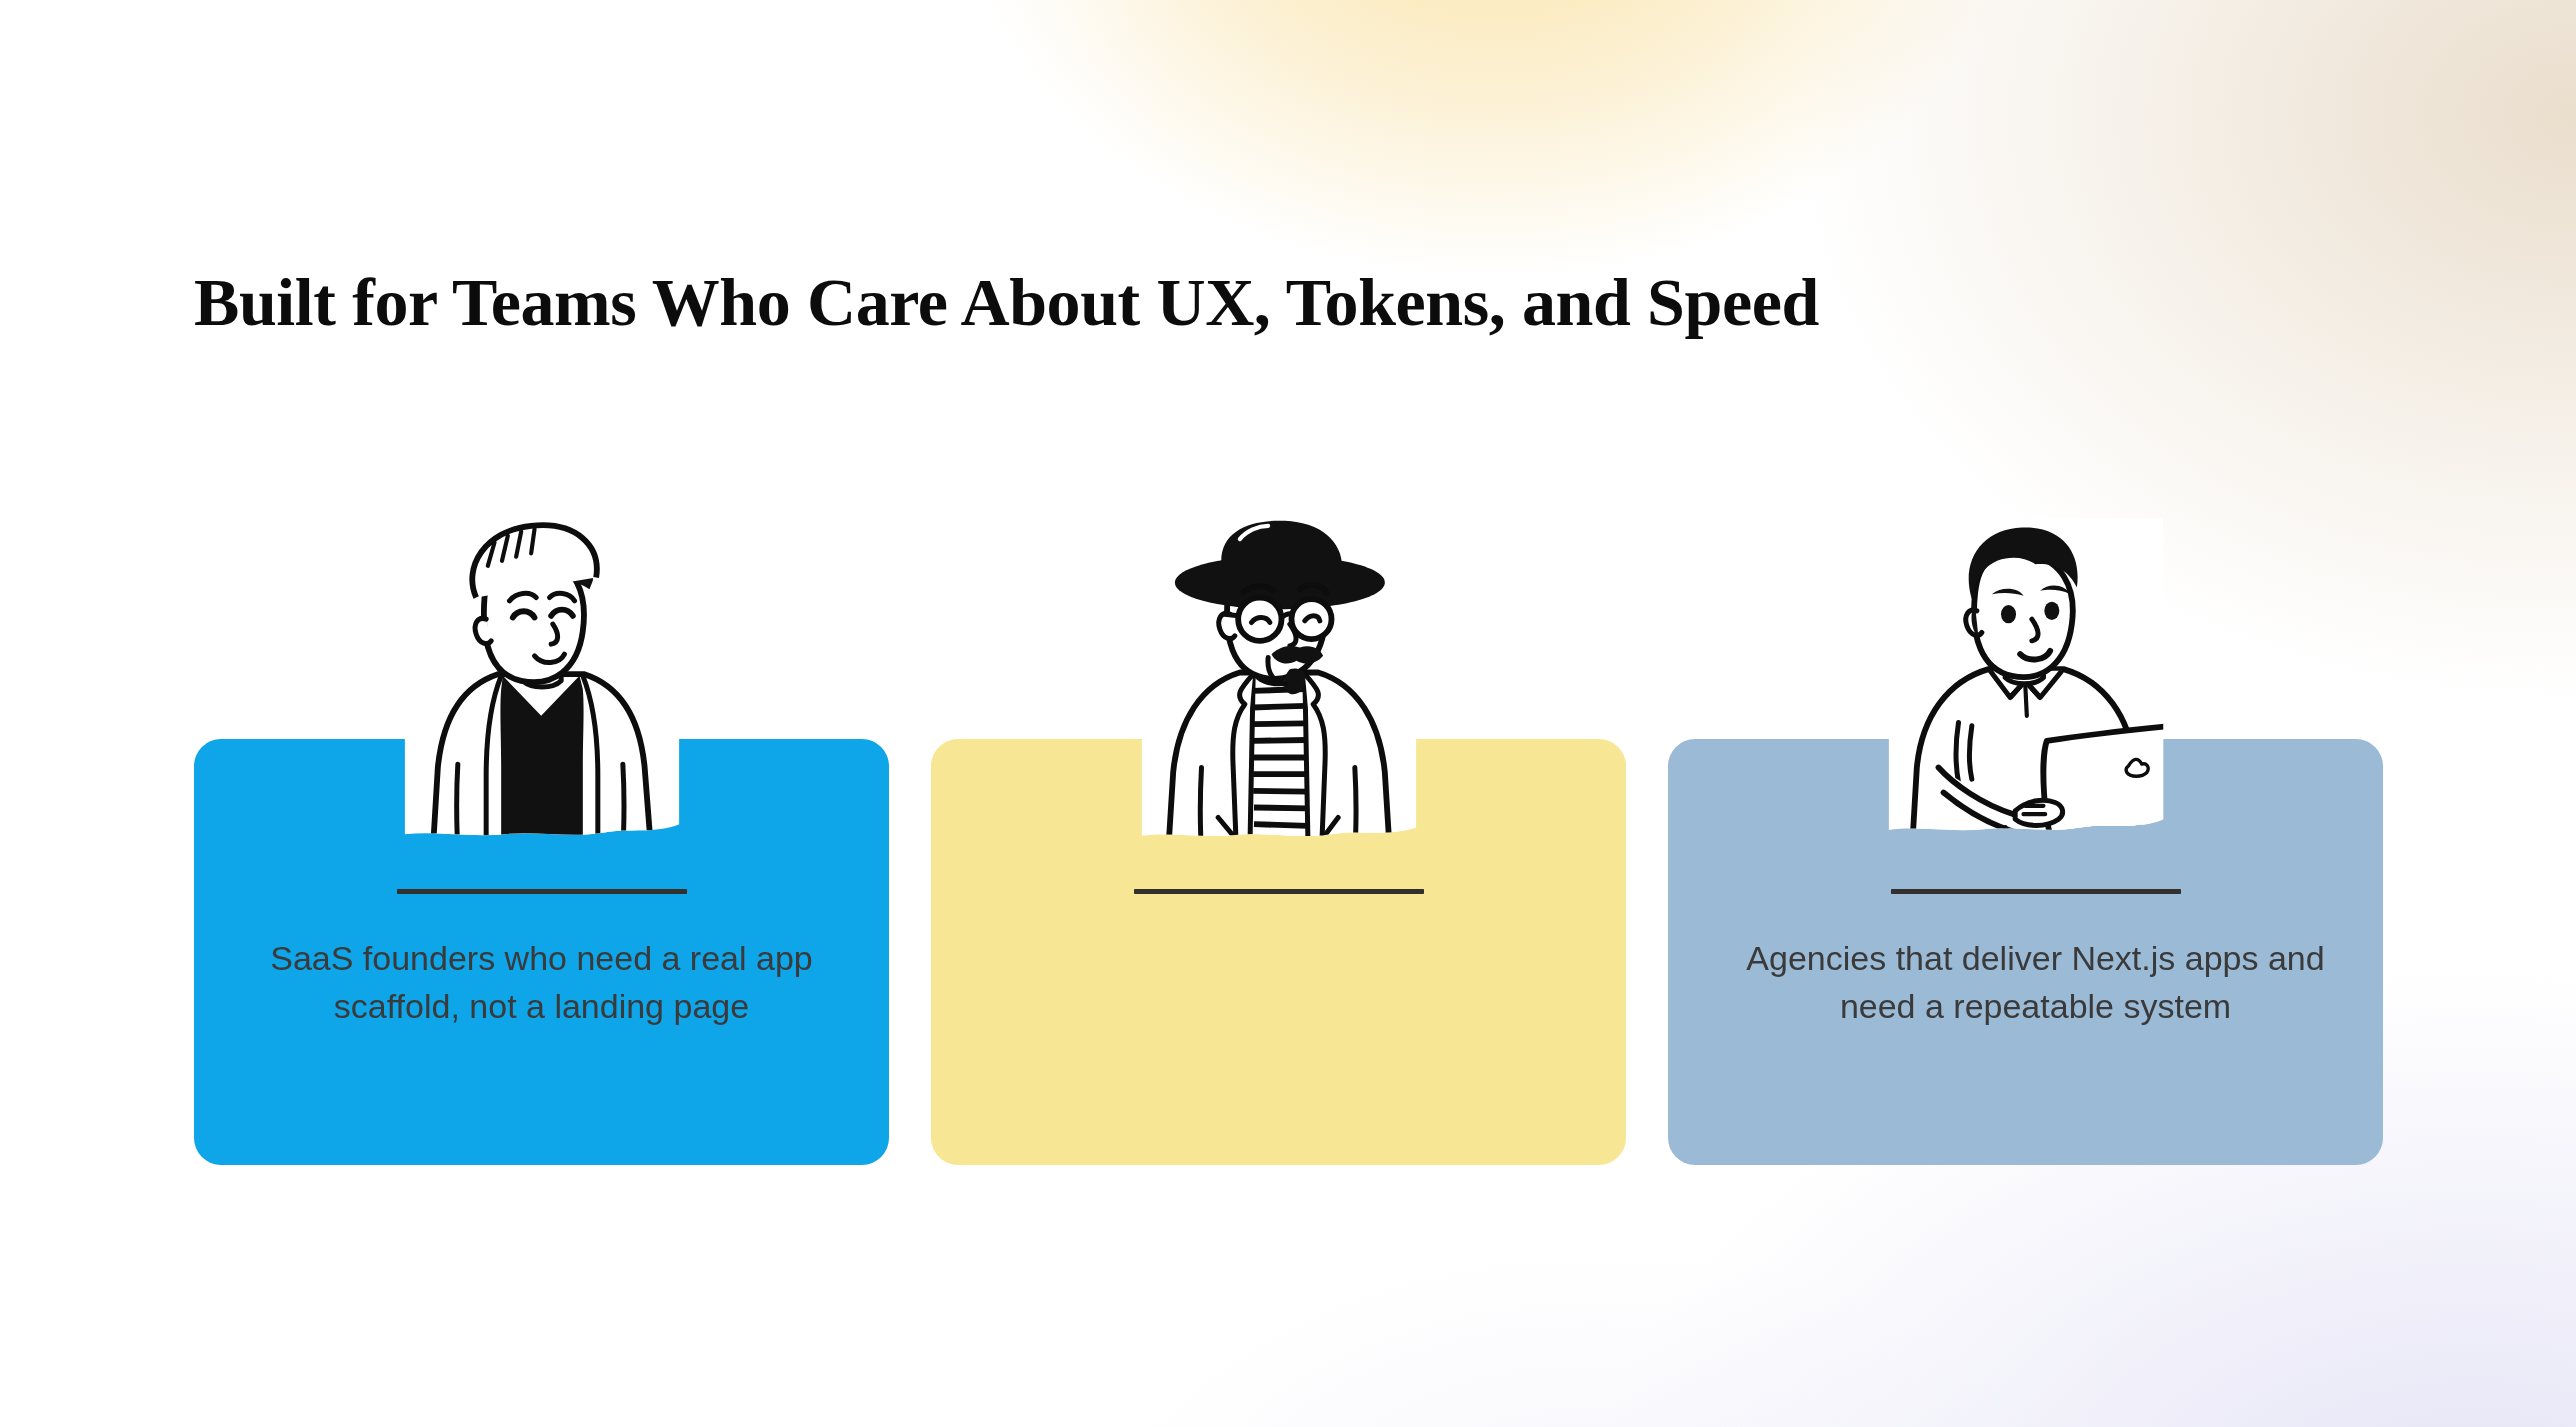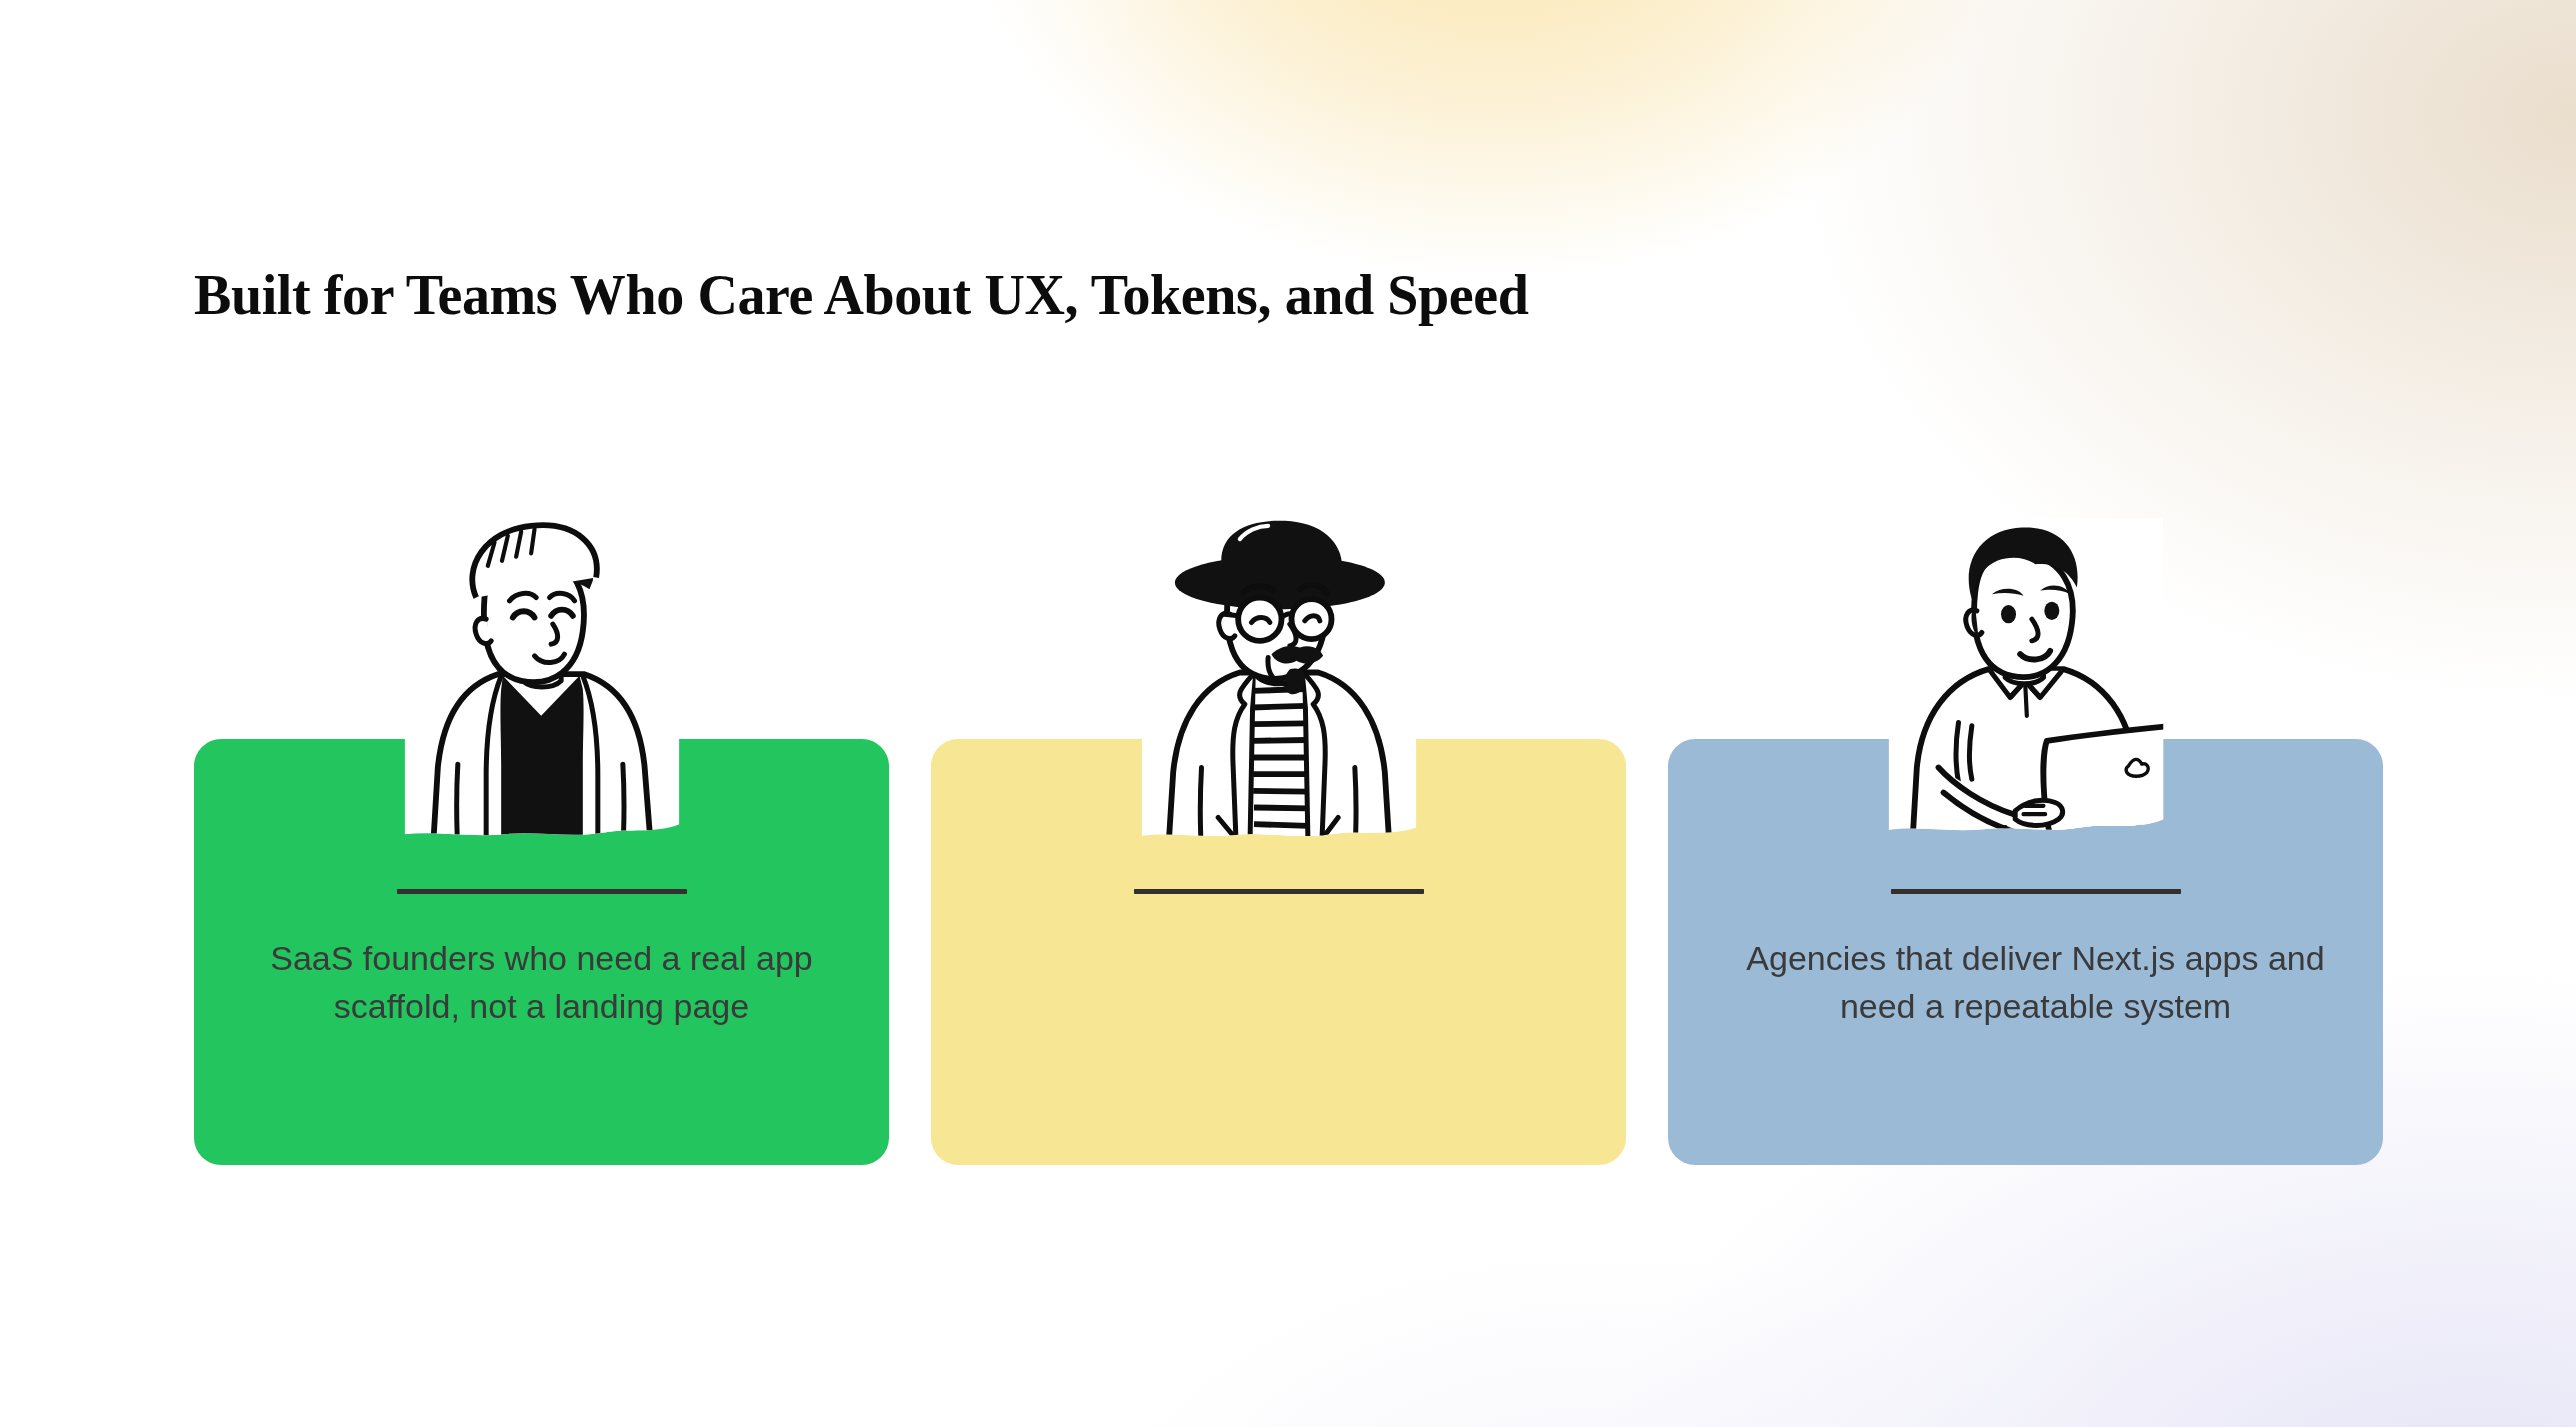--- a/index.html
+++ b/index.html
@@ -36,21 +36,21 @@
     z-index:2;
   }
 
   
   .page-title{
     position:absolute;
     left:194px; top:265px;
     z-index:10;
     font-family:"Liberation Serif", "DejaVu Serif", serif;
     font-weight:700;
-    font-size:56px;
+    font-size:68px;
     letter-spacing:-0.4px;
     color:#0c0c0c;
     white-space:nowrap;
     line-height:1.1;
   }
 
   
   .cards{
     position:absolute;
     left:194px; top:739px;
@@ -100,21 +100,21 @@
 
 <div class="bg-base"></div>
 <div class="bg-warm"></div>
 <div class="bg-cool"></div>
 <div class="bg-white-left"></div>
 
 <h1 class="page-title" style="color: rgb(12, 12, 12);">Built for Teams Who Care About UX, Tokens, and Speed</h1>
 
 <div class="cards">
 
-  <div class="card" id="card-0" style="background: #22c55e;">
+  <div class="card" id="card-0" style="background: #0ea5e9;">
     <div class="illus">
       <svg viewBox="0 0 330 420" xmlns="http://www.w3.org/2000/svg">
         <defs>
           <clipPath id="clip0">
             <path d="M0,0 H330 V368 C300,380 270,372 240,378 C200,385 160,376 120,380 C80,384 40,376 0,380 Z"></path>
           </clipPath>
         </defs>
         <g clip-path="url(#clip0)">
           <rect x="0" y="0" width="330" height="420" fill="#ffffff"></rect>
 

